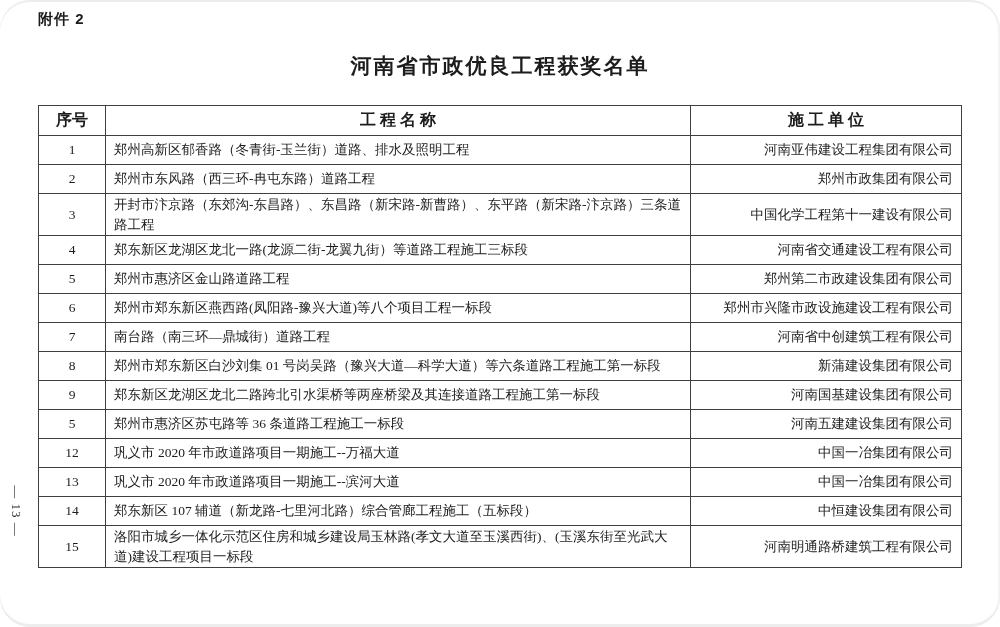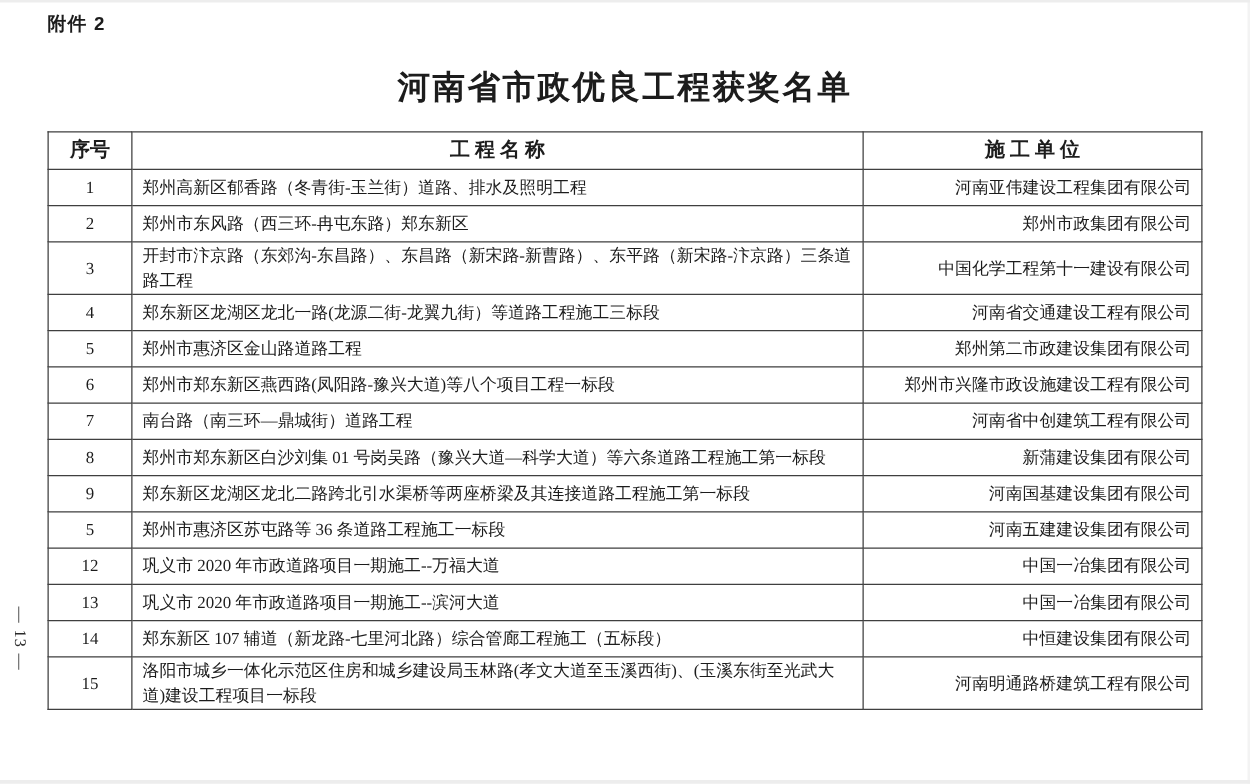--- a/index.html
+++ b/index.html
@@ -5,36 +5,37 @@
   html,body { margin:0; padding:0; }
   .page {
     position:relative;
     width:1000px;
     height:627px;
     background:#ffffff;
     overflow:hidden;
     font-family:"Liberation Serif","DejaVu Serif",serif;
     color:#1c1c1c;
     box-shadow: inset 0 2px 0 #ededed, inset 0 -3px 0 #ededed, inset -2px 0 0 #f3f3f3;
+    border-radius: 30px;
   }
   .attachment-label {
     position:absolute;
     left:38px; top:10px;
     font-family:"Liberation Sans","DejaVu Sans",sans-serif;
     font-size:15px;
     font-weight:bold;
     letter-spacing:1px;
   }
   .doc-title {
     position:absolute;
     left:0; top:52px;
     width:100%;
     text-align:center;
     font-family:"Liberation Sans","DejaVu Sans",sans-serif;
-    font-size:26px;
+    font-size:21px;
     font-weight:bold;
     letter-spacing:2px;
   }
   .table-wrap {
     position:absolute;
     left:38px; top:105px;
     width:924px;
   }
   table.awards {
     border-collapse:collapse;
@@ -97,21 +98,21 @@
         </tr>
       </thead>
       <tbody>
           <tr>
             <td class="c-no">1</td>
             <td class="c-project">郑州高新区郁香路（冬青街-玉兰街）道路、排水及照明工程</td>
             <td class="c-company">河南亚伟建设工程集团有限公司</td>
           </tr>
           <tr>
             <td class="c-no">2</td>
-            <td class="c-project">郑州市东风路（西三环-冉屯东路）郑东新区</td>
+            <td class="c-project">郑州市东风路（西三环-冉屯东路）道路工程</td>
             <td class="c-company">郑州市政集团有限公司</td>
           </tr>
           <tr>
             <td class="c-no">3</td>
             <td class="c-project">开封市汴京路（东郊沟-东昌路）、东昌路（新宋路-新曹路）、东平路（新宋路-汴京路）三条道路工程</td>
             <td class="c-company">中国化学工程第十一建设有限公司</td>
           </tr>
           <tr>
             <td class="c-no">4</td>
             <td class="c-project">郑东新区龙湖区龙北一路(龙源二街-龙翼九街）等道路工程施工三标段</td>

